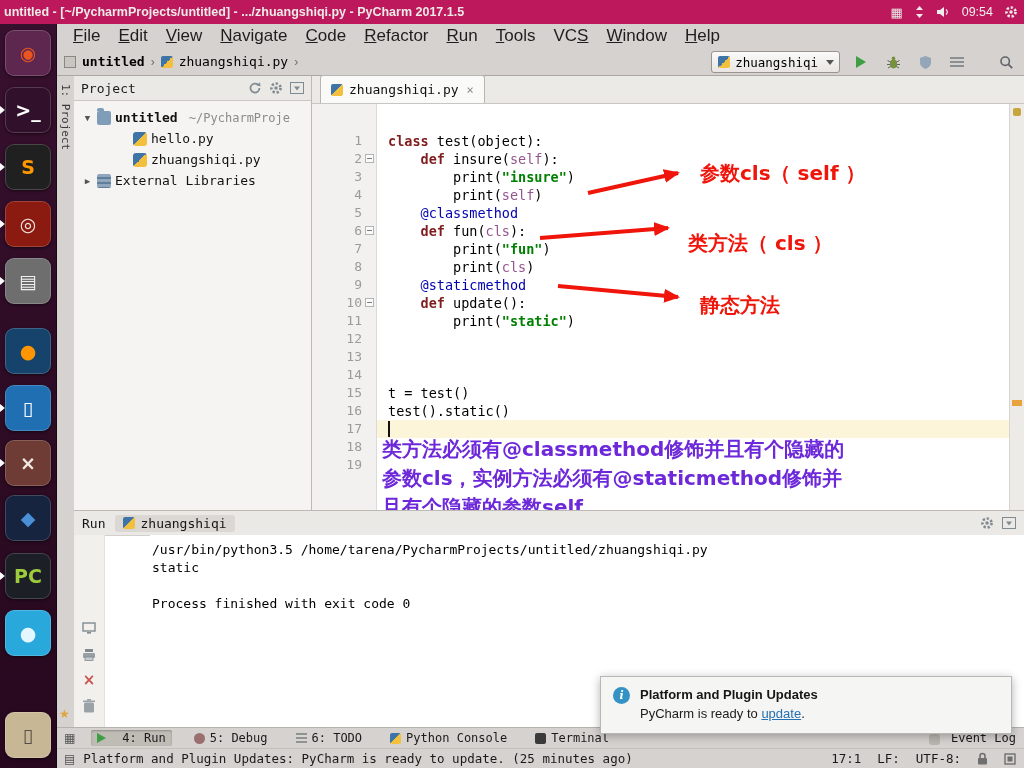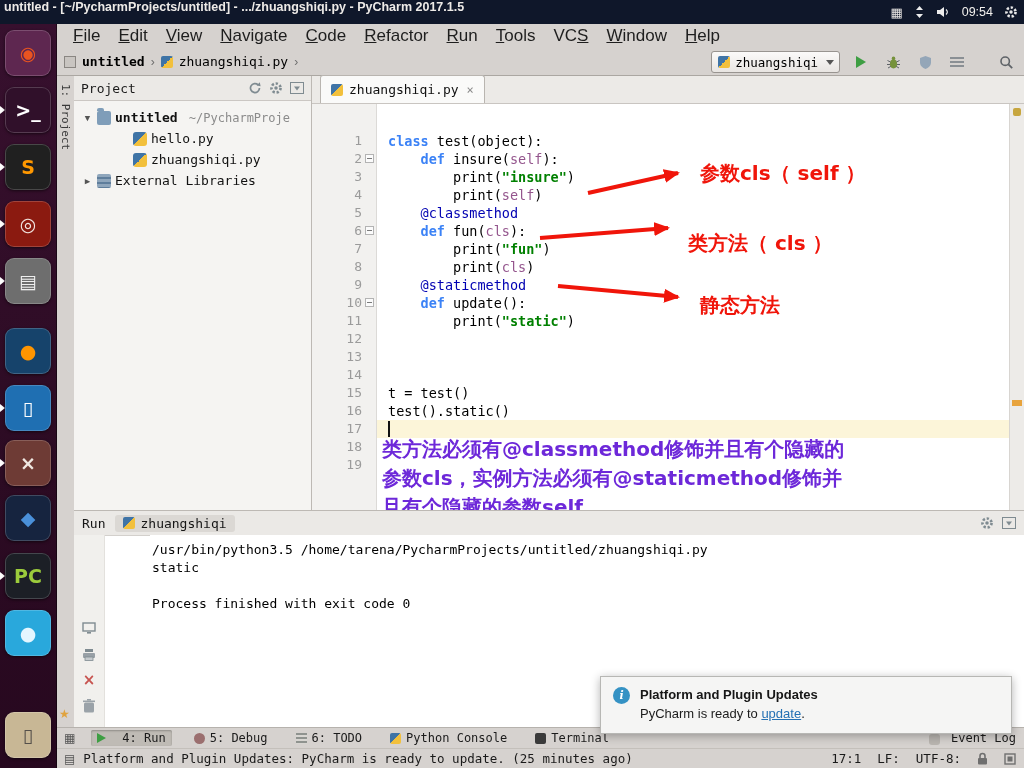--- a/index.html
+++ b/index.html
@@ -3,22 +3,22 @@
 <meta charset="utf-8">
 <style>
   html,body{margin:0;padding:0}
   body{width:1024px;height:768px;position:relative;overflow:hidden;background:#D6D2CF;
        font-family:"Liberation Sans",sans-serif;-webkit-font-smoothing:antialiased}
   .mono{font-family:"DejaVu Sans Mono",monospace}
   .b{font-weight:bold}
   svg{display:block}
 
   
-  #titlebar{position:absolute;left:0;top:0;width:1024px;height:24px;background:#0f172a;
-            display:flex;align-items:flex-start;color:#EDEAE7;z-index:60}
+  #titlebar{position:absolute;left:0;top:0;width:1024px;height:24px;background:#be185d;
+            display:flex;align-items:center;color:#EDEAE7;z-index:60}
   #titlebar .ttl{font-size:12.5px;font-weight:bold;padding-left:4px;white-space:nowrap;overflow:hidden;text-overflow:ellipsis;max-width:700px}
   .tb-right{position:absolute;right:6px;top:0;height:24px;display:flex;align-items:center;gap:11px}
   .tb-right .txt{font-size:12.5px;color:#F2F0ED}
   .kbglyph{font-size:13px;color:#E8E6E3}
 
   
   #launcher{position:absolute;left:0;top:24px;width:56px;height:744px;z-index:55;
             background:linear-gradient(180deg,#37102E 0%,#2C0B23 60%,#27081F 100%);
             border-right:1px solid rgba(0,0,0,.45)}
   .tile{position:absolute;left:5px;width:46px;height:46px}
@@ -79,21 +79,21 @@
         font-family:"DejaVu Sans Mono",monospace;font-size:13px;color:#111}
   .etab .x{color:#8A8A8A;font-size:12px;margin-left:2px}
   #editor{position:absolute;left:0;top:28px;right:0;bottom:0;background:#FFF;overflow:visible}
   #gutter{position:absolute;left:0;top:0;bottom:0;width:64px;background:#F2F1EF;border-right:1px solid #DCDAD7}
   .lnum{position:absolute;right:14px;width:40px;text-align:right;font:13px/18px "DejaVu Sans Mono",monospace;color:#9B9B9B}
   .fold{position:absolute;left:53px;width:9px;height:9px;border:1px solid #B3B3B3;background:#FBFBFB;box-sizing:border-box}
   .fold::after{content:"";position:absolute;left:1px;right:1px;top:3px;height:1px;background:#7A7A7A}
   #curline{position:absolute;left:64px;right:14px;height:18px;background:#FCF5D9}
   #caret{position:absolute;left:76px;width:2px;height:16px;background:#111}
   .cline{position:absolute;left:76px;margin:0;font:13.5px/18px "DejaVu Sans Mono",monospace;white-space:pre;color:#000}
-  .tk-kw{color:#3b82f6;font-weight:bold}
+  .tk-kw{color:#7f1d1d;font-weight:bold}
   .tk-str{color:#008000;font-weight:bold}
   .tk-self{color:#94558D}
   .tk-deco{color:#0000B2}
   .tk-pl{color:#000}
   #arrows{position:absolute;left:0;top:0;pointer-events:none}
   .anno{position:absolute;color:#F0150A;font-size:20px;font-weight:600;white-space:nowrap;font-family:"DejaVu Sans",sans-serif}
   #a1{left:388px;top:56px} #a2{left:376px;top:126px} #a3{left:388px;top:188px}
   #note{position:absolute;left:70px;top:331px;color:#6d28d9;font-size:20px;font-weight:600;line-height:29px;white-space:nowrap;font-family:"DejaVu Sans",sans-serif}
   #stripe{position:absolute;right:0;top:0;bottom:0;width:14px;background:#EDEBE8;border-left:1px solid #D8D5D1}
   .mark-top{position:absolute;top:4px;left:3px;width:8px;height:8px;background:#C7A63F;border-radius:2px}

